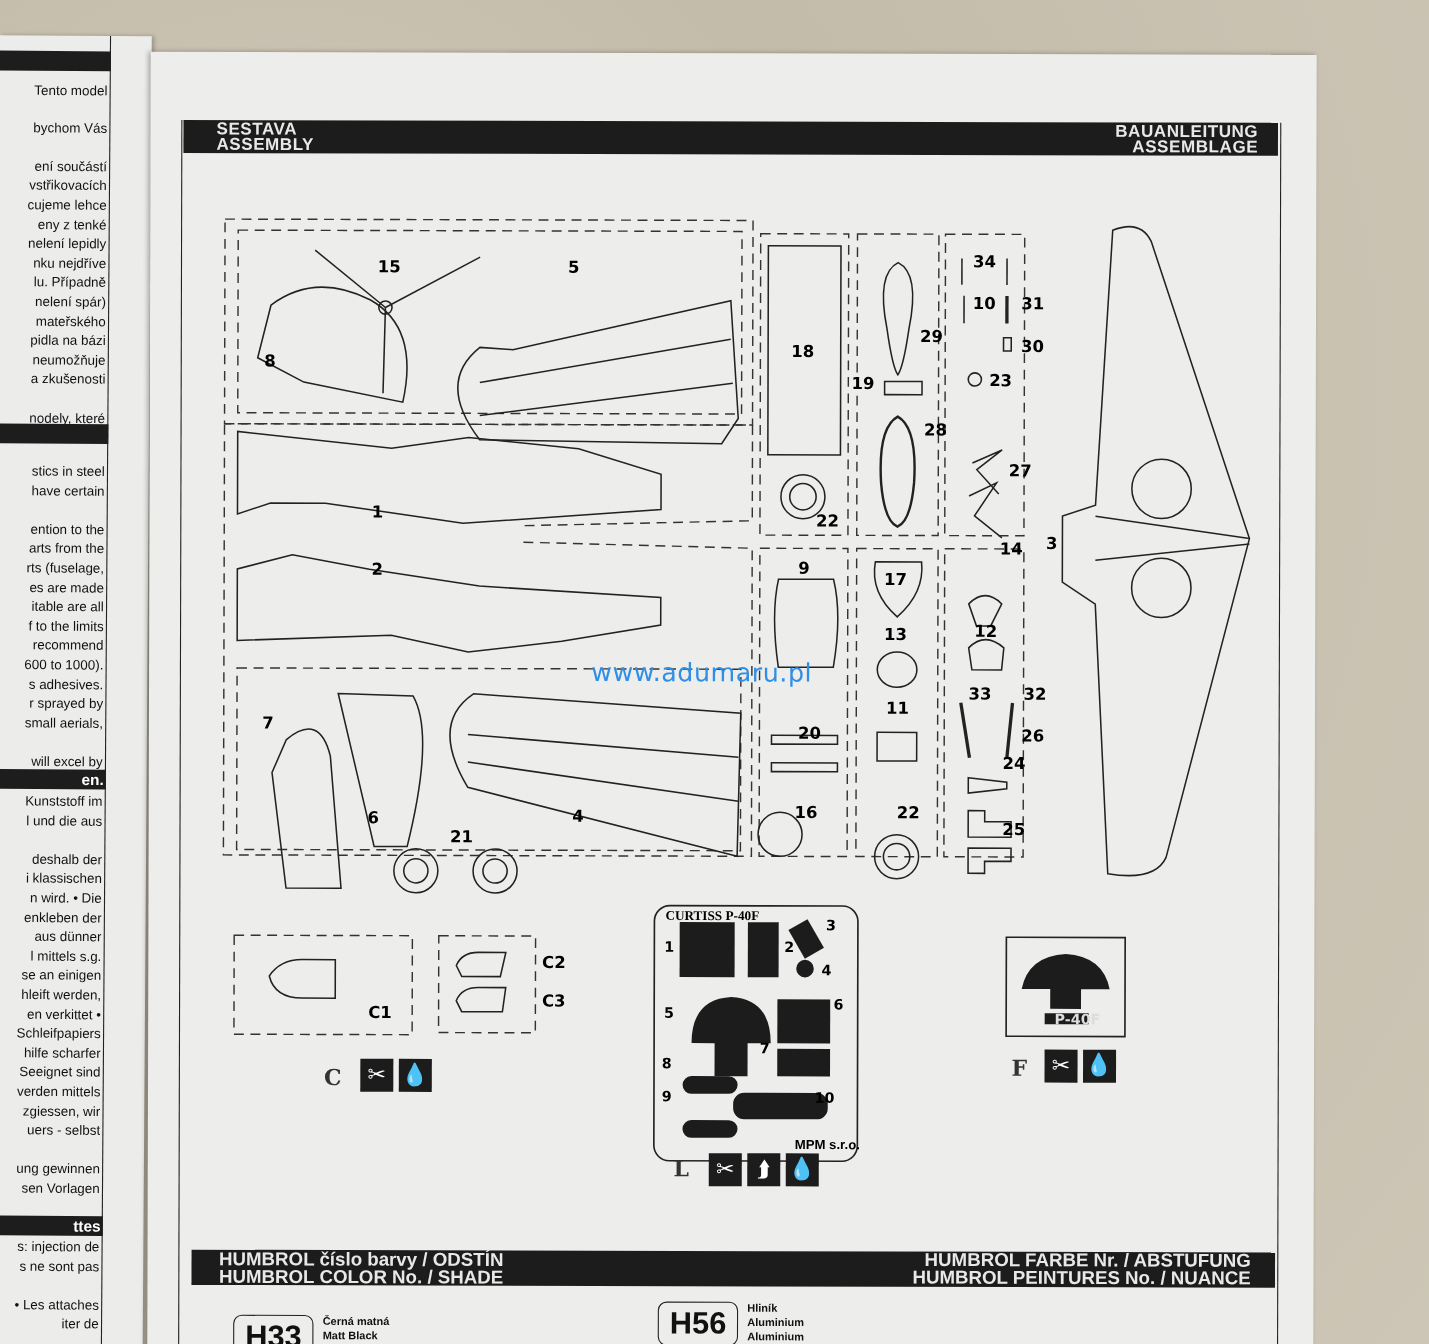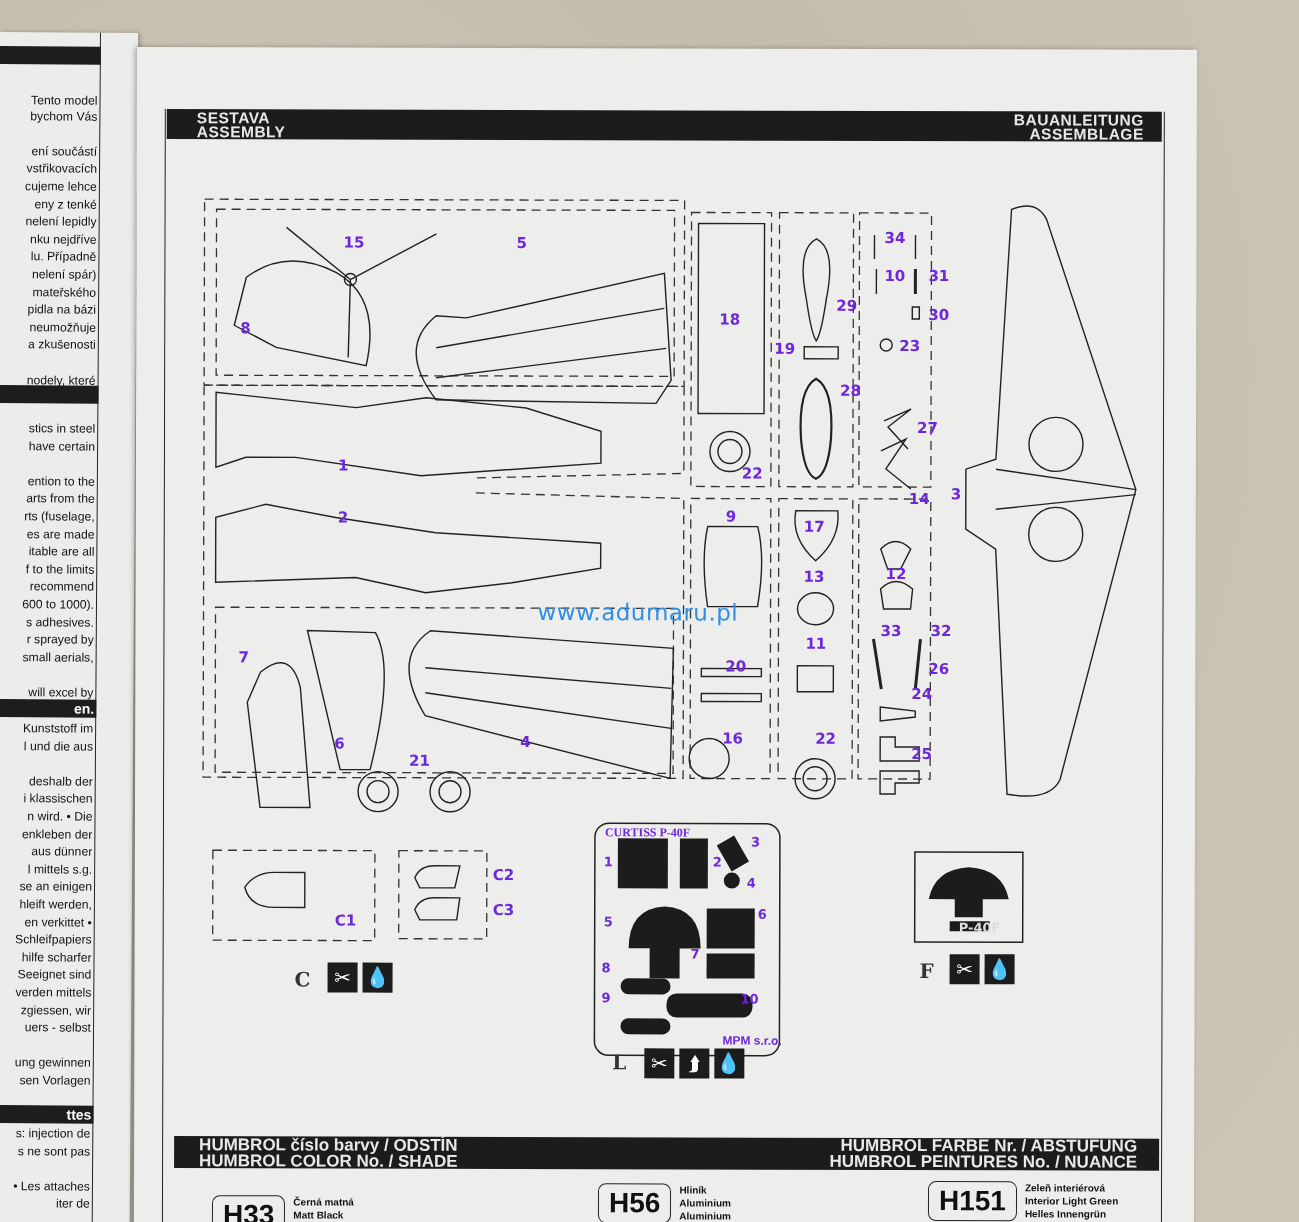--- a/index.html
+++ b/index.html
@@ -21,37 +21,37 @@
   .hdr .l{position:absolute;left:30px;top:2px;}
   .hdr .r{position:absolute;right:18px;top:2px;text-align:right;}
   .ftr{position:absolute;left:40px;top:1089px;width:985px;height:32px;background:#1c1c1c;color:#e8e8e8;
     font-weight:bold;font-size:17px;line-height:15.5px;}
   .ftr .l{position:absolute;left:25px;top:1px;}
   .ftr .r{position:absolute;right:22px;top:0px;text-align:right;}
   .paint{position:absolute;display:flex;align-items:flex-start;gap:8px;}
   .paint .code{border:1.5px solid #222;border-radius:8px;font-weight:bold;font-size:28px;
     padding:2px 10px;height:34px;line-height:34px;color:#111;font-family:"Liberation Sans",sans-serif;}
   .paint .names{font-size:10px;line-height:13px;color:#111;font-weight:bold;}
-  .lbl{position:absolute;font-family:"DejaVu Sans",sans-serif;font-weight:bold;font-size:15px;color:#6d28d9;}
+  .lbl{position:absolute;font-family:"DejaVu Sans",sans-serif;font-weight:bold;font-size:15px;color:#000000;}
   .watermark{position:absolute;left:402px;top:551px;color:#2f8fe6;font-size:23px;font-family:"DejaVu Sans",sans-serif;letter-spacing:.5px;}
   .icon-box{position:absolute;width:30px;height:30px;background:#1c1c1c;color:#fff;font-size:20px;
     line-height:30px;text-align:center;}
   .sprue-letter{position:absolute;font-family:"DejaVu Serif",serif;font-weight:bold;font-size:20px;color:#333;}
   svg{position:absolute;overflow:visible;}
 </style>
 </head>
 <body>
 
 <div class="carpet"></div>
 
 <div class="left-page">
   <div class="col">
     <div class="lp-bar" style="top:14px;"></div>
     <div id="lp1">
-        <div class="lp-text" style="top: 60px;">Tento model</div>
+        <div class="lp-text" style="top: 42px;">Tento model</div>
         <div class="lp-text" style="top: 75.6px;">bychom Vás</div>
         <div class="lp-text" style="top: 93.2px;"></div>
         <div class="lp-text" style="top: 110.8px;">ení součástí</div>
         <div class="lp-text" style="top: 128.4px;">vstřikovacích</div>
         <div class="lp-text" style="top: 146px;">cujeme lehce</div>
         <div class="lp-text" style="top: 163.6px;">eny z tenké</div>
         <div class="lp-text" style="top: 181.2px;">nelení lepidly</div>
         <div class="lp-text" style="top: 198.8px;">nku nejdříve</div>
         <div class="lp-text" style="top: 216.4px;">lu. Případně</div>
         <div class="lp-text" style="top: 234px;">nelení spár)</div>
@@ -327,21 +327,13 @@
     </div>
   </div>
   <div class="paint" style="left:464px;top:1135px;">
     <div class="code">H56</div>
     <div class="names">
       <div>Hliník</div>
       <div>Aluminium</div>
       <div>Aluminium</div>
     </div>
   </div>
-  <div class="paint" style="left:794px;top:1132px;">
-    <div class="code">H151</div>
-    <div class="names">
-      <div>Zeleň interiérová</div>
-      <div>Interior Light Green</div>
-      <div>Helles Innengrün</div>
-    </div>
-  </div>
 </div>
 
 </body></html>

